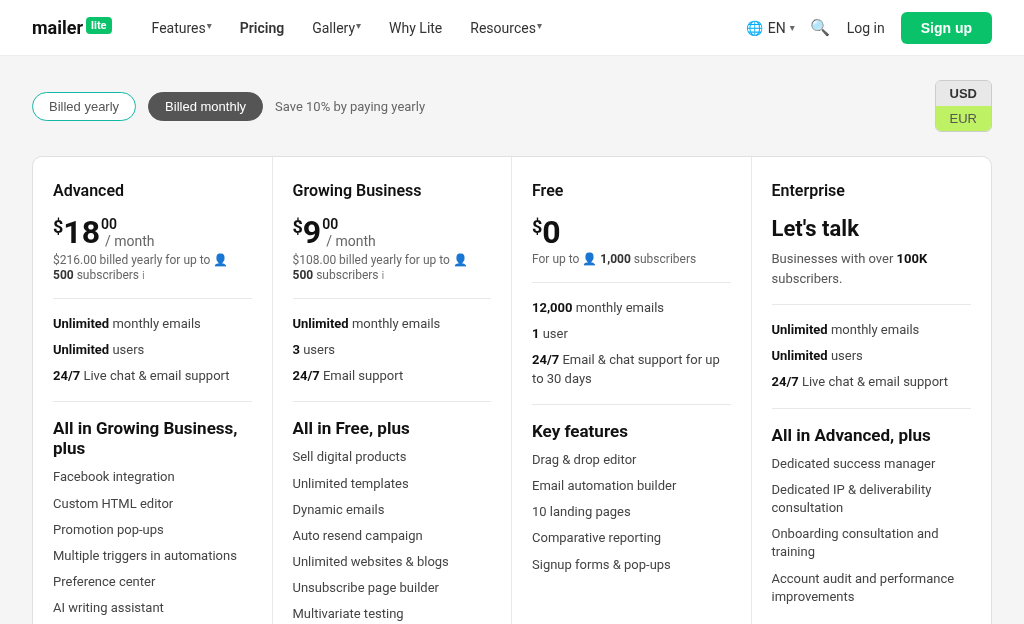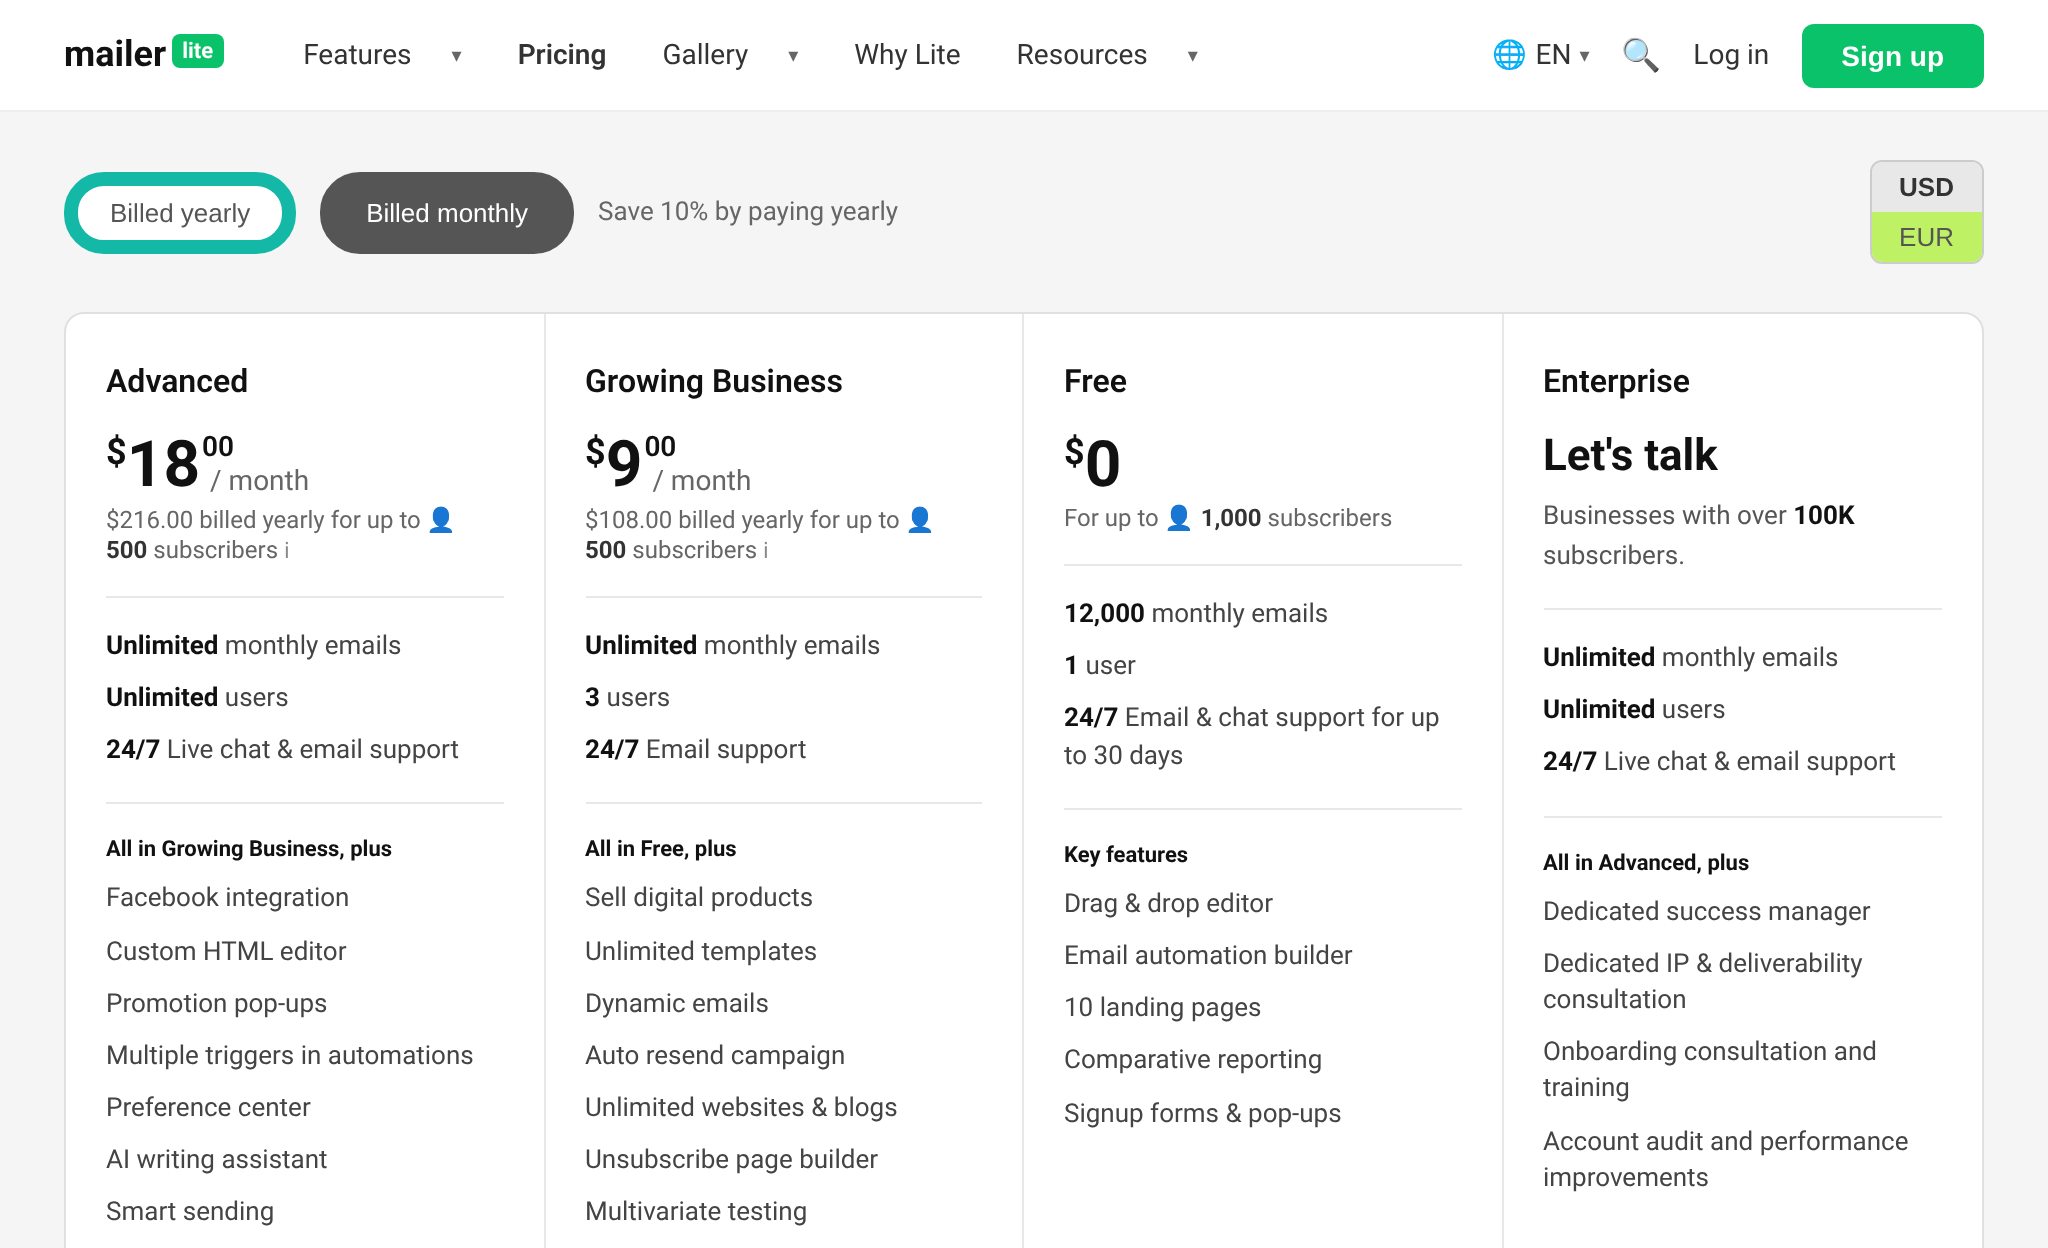--- a/index.html
+++ b/index.html
@@ -3,35 +3,35 @@
   <meta charset="utf-8">
   <style>
     * { box-sizing: border-box; margin: 0; padding: 0; }
     body { font-family: -apple-system, BlinkMacSystemFont, 'Segoe UI', Roboto, sans-serif; background: #f5f5f5; color: #333; font-size: 14px; }
 
     
     nav { background: #fff; display: flex; align-items: center; padding: 0 32px; height: 56px; border-bottom: 1px solid #eee; }
     .logo { display: flex; align-items: flex-start; font-size: 18px; font-weight: 700; color: #111; margin-right: 40px; }
     .logo-lite { background: #09c269; color: #fff; font-size: 11px; font-weight: 700; padding: 2px 5px; border-radius: 4px; margin-left: 3px; }
     .nav-links { display: flex; align-items: center; gap: 28px; flex: 1; }
-    .nav-link { color: #333; text-decoration: none; font-size: 14px; display: flex; align-items: center; gap: 20px; cursor: pointer; }
+    .nav-link { color: #333; text-decoration: none; font-size: 14px; display: flex; gap: 1px; cursor: pointer; }
     .nav-link.active { font-weight: 600; }
     .chevron { font-size: 10px; color: #666; }
     .nav-right { display: flex; align-items: center; gap: 16px; margin-left: auto; }
     .lang { display: flex; align-items: center; gap: 4px; font-size: 14px; cursor: pointer; color: #333; }
     .search-icon-nav { font-size: 16px; cursor: pointer; color: #333; }
     .login-btn { font-size: 14px; color: #333; cursor: pointer; text-decoration: none; }
     .signup-btn { background: #09c269; color: #fff; border: none; padding: 8px 20px; border-radius: 6px; font-size: 14px; font-weight: 600; cursor: pointer; }
 
     
     .page { padding: 24px 32px 40px; max-width: 1024px; margin: 0 auto; }
 
     
     .billing-toggle { display: flex; align-items: center; gap: 12px; margin-bottom: 24px; }
-    .toggle-btn { padding: 6px 16px; border-radius: 20px; border: 7px solid #14b8a6; font-size: 13px; cursor: pointer; background: #fff; color: #555; }
+    .toggle-btn { padding: 6px 16px; border-radius: 20px; border: 1px solid #14b8a6; font-size: 13px; cursor: pointer; background: #fff; color: #555; }
     .toggle-btn.active { background: #555; color: #fff; border-color: #555; }
     .save-text { font-size: 13px; color: #666; }
     .currency-group { margin-left: auto; display: flex; border: 1px solid #ccc; border-radius: 6px; overflow: hidden; flex-direction: column; }
     .currency-btn { padding: 5px 14px; font-size: 13px; cursor: pointer; background: #bef264; border: none; color: #555; }
     .currency-btn.active { background: #e8e8e8; color: #333; font-weight: 600; }
 
     
     .pricing-grid { display: grid; grid-template-columns: repeat(4, 1fr); gap: 0; background: #fff; border: 1px solid #e0e0e0; border-radius: 10px; overflow: hidden; }
     .plan-col { padding: 24px 20px; border-right: 1px solid #e8e8e8; }
     .plan-col:last-child { border-right: none; }
@@ -51,21 +51,21 @@
 
     .enterprise-desc { font-size: 13px; color: #555; line-height: 1.5; }
     .enterprise-desc strong { color: #111; }
 
     .divider { border: none; border-top: 1px solid #e8e8e8; margin: 16px 0; }
 
     .feature-list { list-style: none; }
     .feature-list li { font-size: 13px; color: #444; margin-bottom: 8px; line-height: 1.4; }
     .feature-list li strong { color: #111; font-weight: 700; }
 
-    .section-label { font-size: 11px; font-weight: 700; color: #111; margin-bottom: 10px; margin-top: 4px; }
+    .section-label { font-size: 17px; font-weight: 700; color: #111; margin-bottom: 10px; margin-top: 4px; }
   </style>
 </head>
 <body>
 
 <nav>
   <div class="logo">
     <span>mailer</span>
       <span class="logo-lite">lite</span>
   </div>
   <div class="nav-links">

